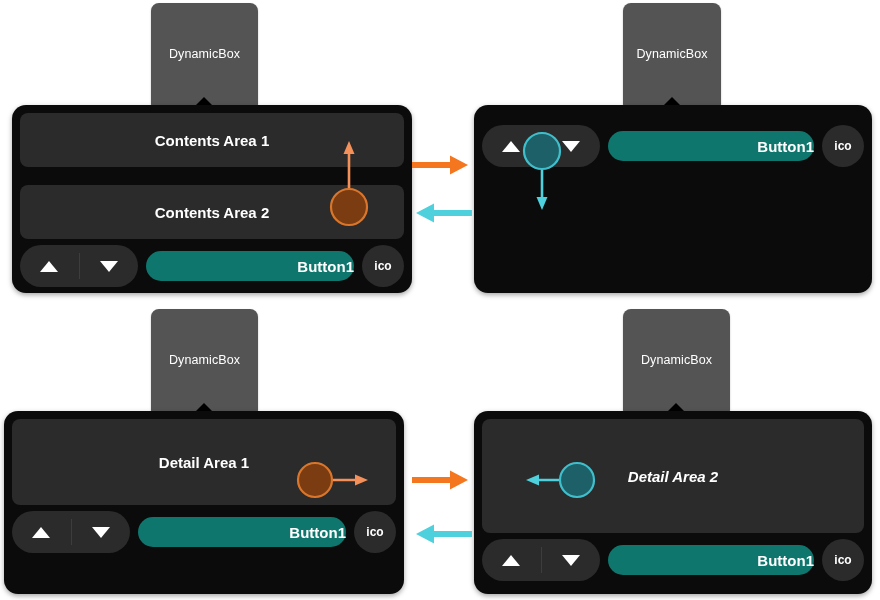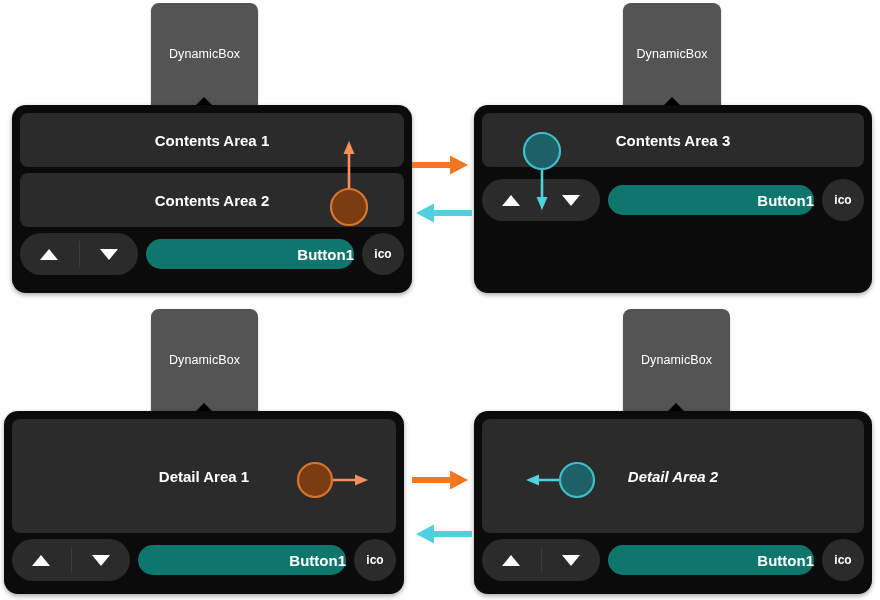--- a/index.html
+++ b/index.html
@@ -142,21 +142,21 @@
     <div class="dyn-tab" style="left:151px;top:3px;width:107px;height:105px;">
       <span class="dyn-tab-label">DynamicBox</span>
       <div class="dyn-notch" style="left:42px;bottom:0px;"></div>
     </div>
 
     <div class="device" style="left:12px;top:105px;width:400px;height:188px;">
       <div class="content-area" style="height:54px;">
         <span>Contents Area 1</span>
       </div>
       <div class="gap"></div>
-      <div class="content-area" style="height:54px;">
+      <div class="content-area" style="height:54px;margin-top:12px;">
         <span>Contents Area 2</span>
       </div>
 
       <div class="footer">
         <div class="seg">
           <div class="seg-half">
             <div class="tri-up"></div>
           </div>
           <div class="seg-div"></div>
           <div class="seg-half">
@@ -179,23 +179,20 @@
     </svg>
   </div>
 
   <div class="unit" style="left:0;top:0;">
     <div class="dyn-tab" style="left:623px;top:3px;width:98px;height:105px;">
       <span class="dyn-tab-label">DynamicBox</span>
       <div class="dyn-notch" style="left:38px;bottom:0px;"></div>
     </div>
 
     <div class="device" style="left:474px;top:105px;width:398px;height:188px;">
-      <div class="content-area" style="height:54px;">
-        <span>Contents Area 3</span>
-      </div>
       <div class="gap"></div>
 
       <div class="footer">
         <div class="seg">
           <div class="seg-half">
             <div class="tri-up"></div>
           </div>
           <div class="seg-div"></div>
           <div class="seg-half">
             <div class="tri-down"></div>
@@ -217,21 +214,21 @@
     </svg>
   </div>
 
   <div class="unit" style="left:0;top:0;">
     <div class="dyn-tab" style="left:151px;top:309px;width:107px;height:105px;">
       <span class="dyn-tab-label">DynamicBox</span>
       <div class="dyn-notch" style="left:42px;bottom:0px;"></div>
     </div>
 
     <div class="device" style="left:4px;top:411px;width:400px;height:183px;">
-      <div class="content-area" style="height:114px;">
+      <div class="content-area" style="height:86px;">
         <span>Detail Area 1</span>
       </div>
 
       <div class="footer">
         <div class="seg">
           <div class="seg-half">
             <div class="tri-up"></div>
           </div>
           <div class="seg-div"></div>
           <div class="seg-half">

